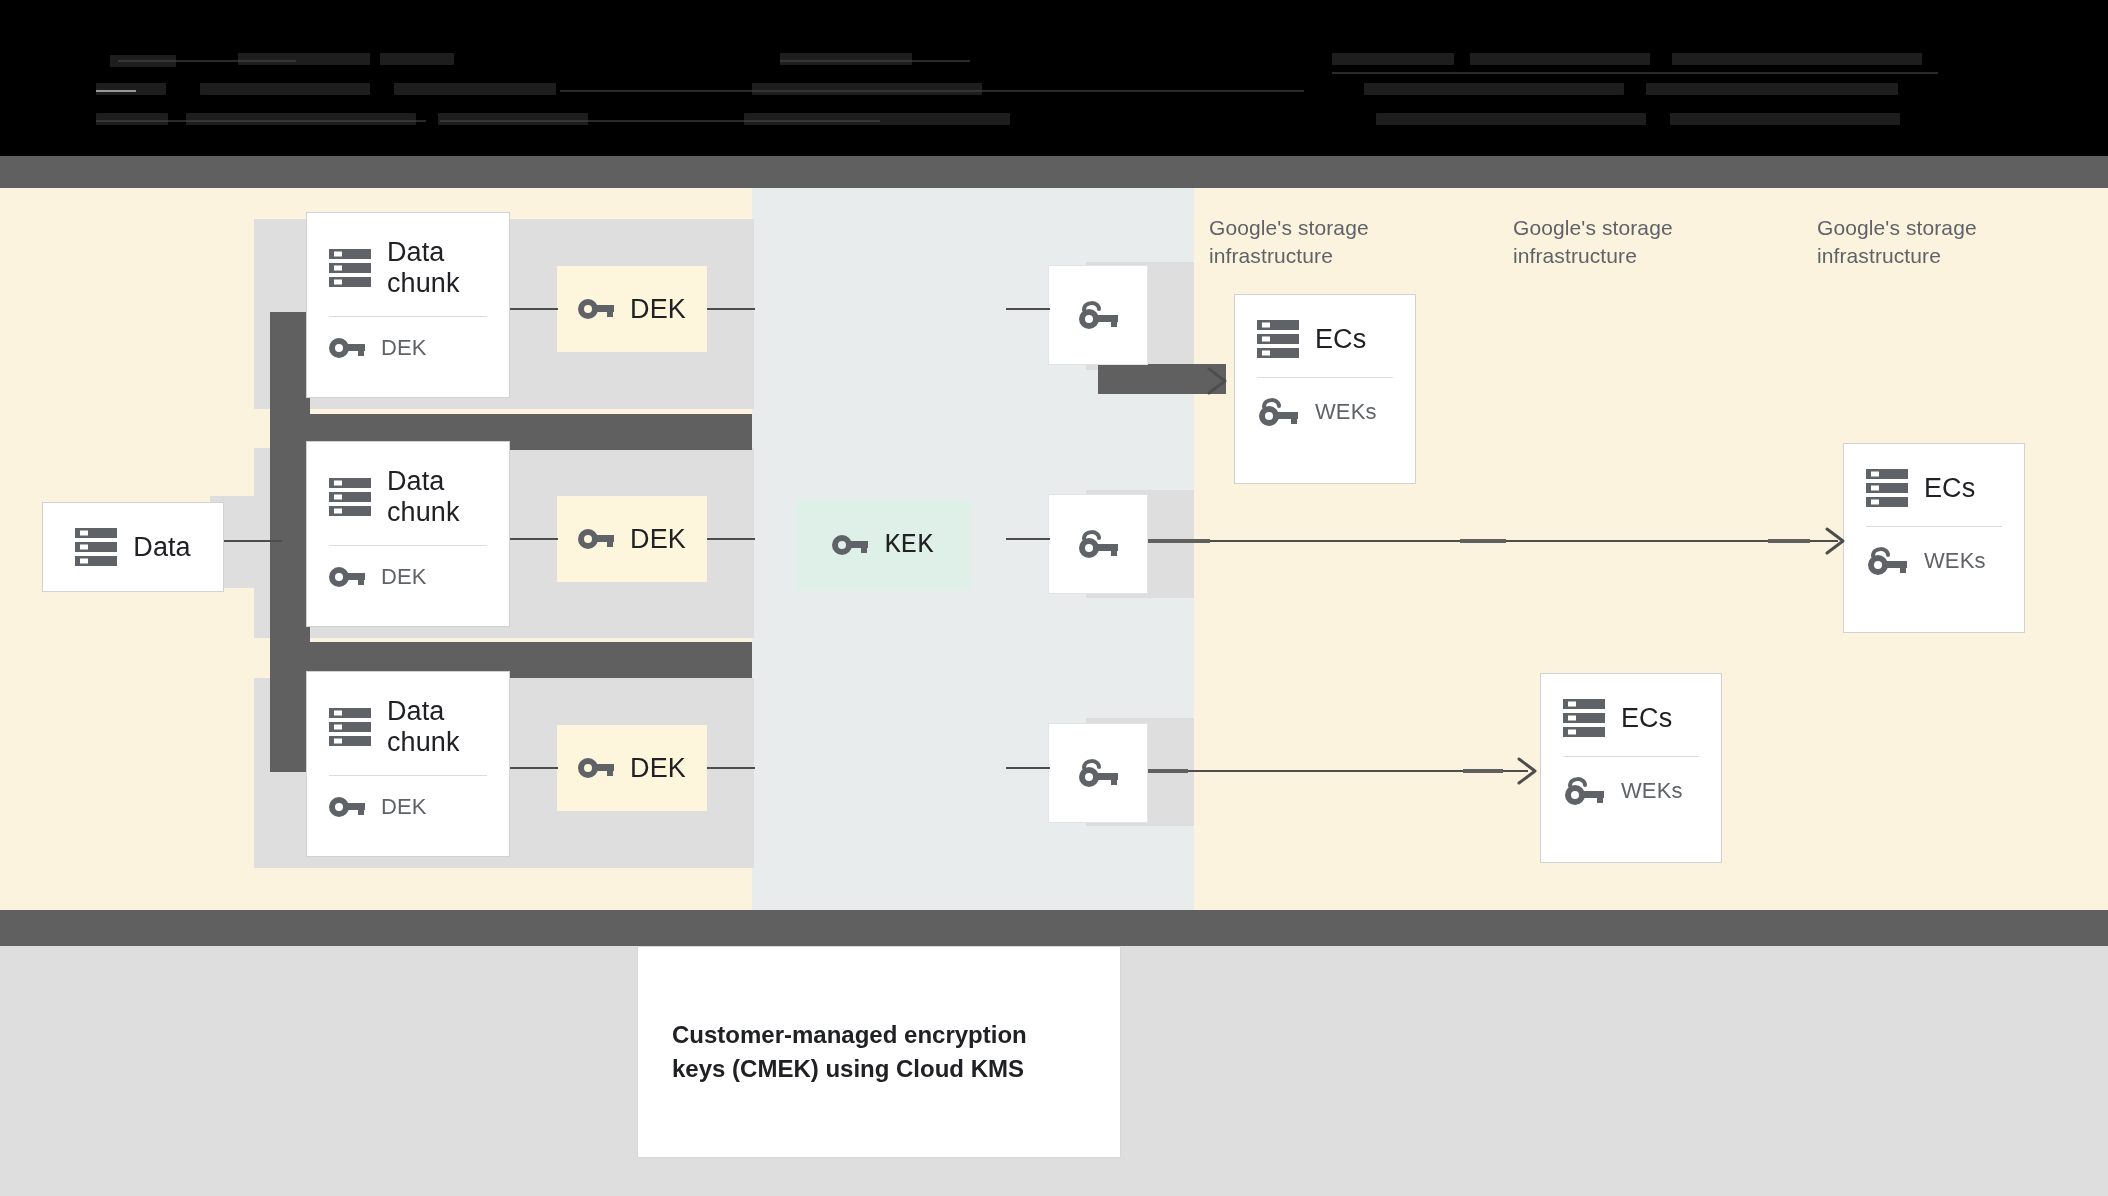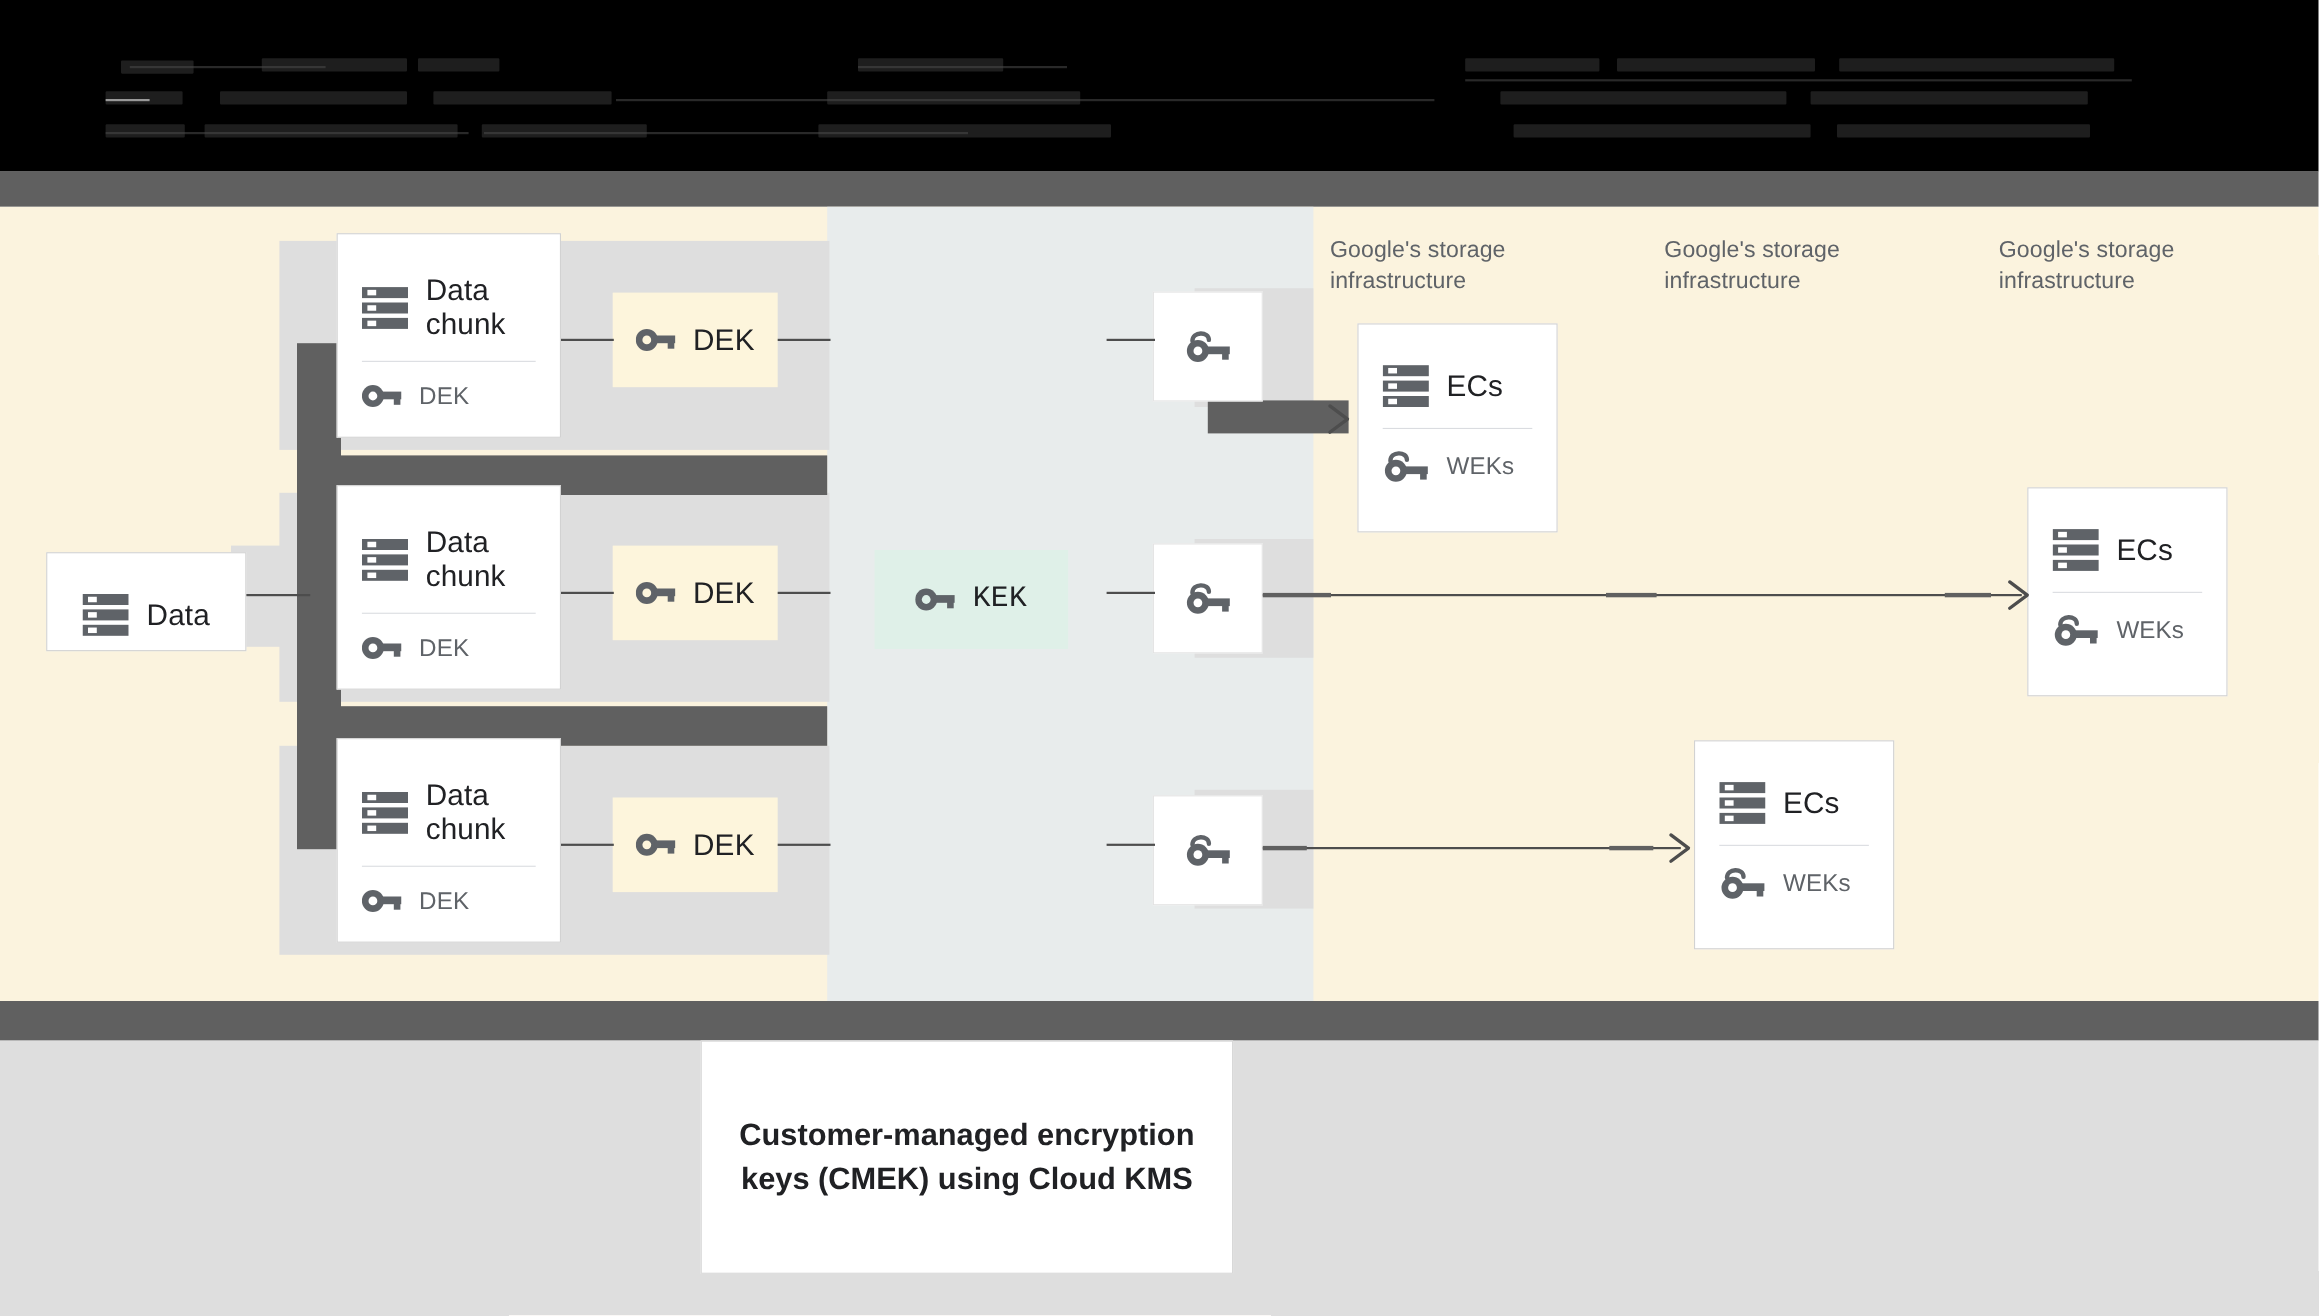--- a/index.html
+++ b/index.html
@@ -39,21 +39,20 @@
   
   .card{
     position:absolute;
     background:#ffffff;
     border:1px solid #d2d2d2;
     box-sizing:border-box;
   }
   .card-top{
     display:flex;align-items:center;gap:16px;
     padding:24px 22px 0 22px;
-    margin-top:12px;
   }
   .card-title{
     font-size:27px;color:#202124;line-height:1.13;letter-spacing:.1px;
   }
   .card-divider{
     height:1px;background:#dadce0;margin:18px 22px 0 22px;
   }
   .card-bottom{
     display:flex;align-items:center;gap:16px;
     padding:18px 22px 0 22px;
@@ -91,21 +90,21 @@
   .wire-thick{position:absolute;height:4px;background:#606060;}
 
   
   #caption{
     position:absolute;left:637px;top:946px;width:484px;height:212px;
     background:#ffffff;border:1px solid #d8d8d8;box-sizing:border-box;
     display:flex;flex-direction:column;align-items:center;justify-content:center;
     gap:26px;padding:0 34px;
   }
   #caption .cap-1{
-    font-size:28px;font-weight:bold;color:#202124;text-align:center;line-height:1.42;
+    font-size:24px;font-weight:bold;color:#202124;line-height:1.42;
   }
   #caption .cap-2{
     font-size:24px;color:#202124;text-align:center;line-height:1.42;
   }
   #caption .cap-2 b{font-weight:bold;}
 </style>
 </head>
 <body>
 
 <div id="stage">

